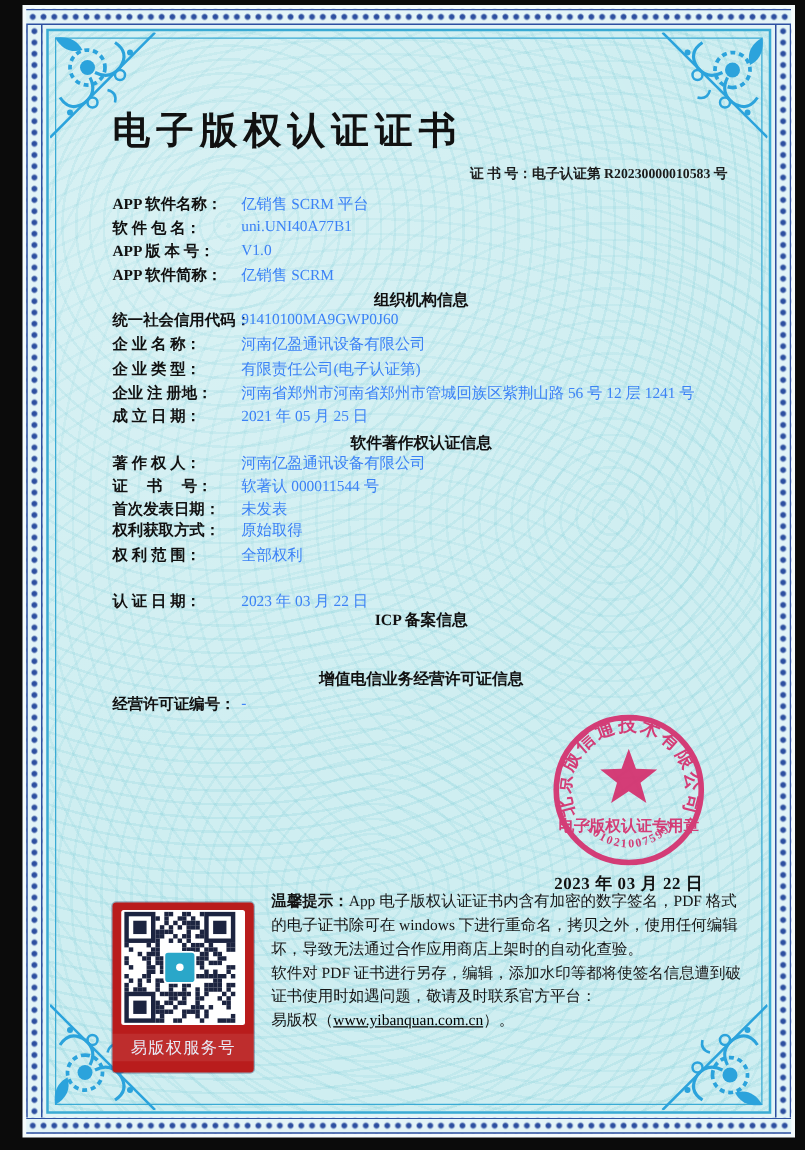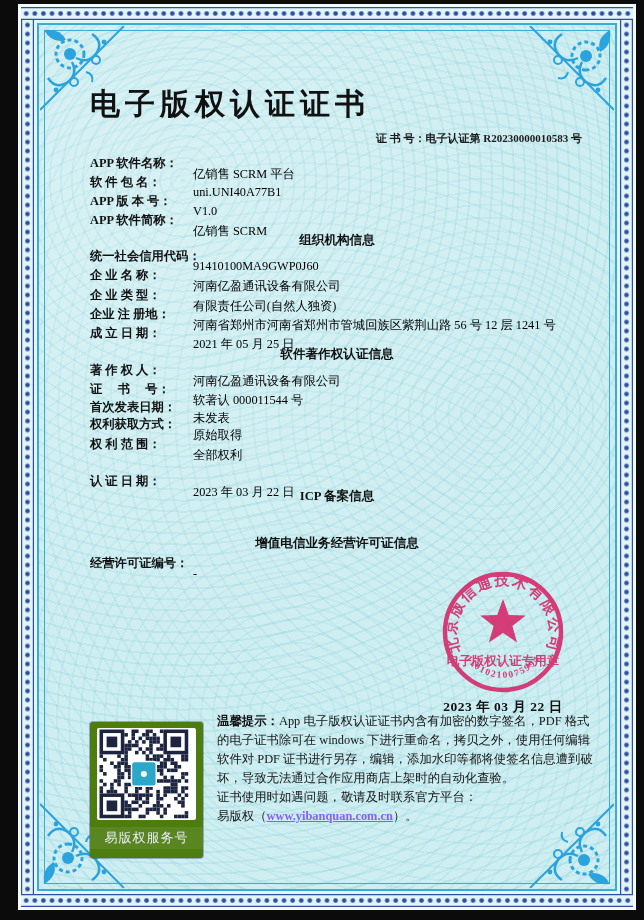--- a/index.html
+++ b/index.html
@@ -47,34 +47,34 @@
   .content{position:absolute;left:72px;top:0;width:494px;height:906px;}
   .abs{position:absolute;}
   .title{
     left:0;right:0;top:80px;
     font-size:30px;font-weight:bold;letter-spacing:5px;color:#111;
   }
   .certline{right:2px;top:127px;font-size:11px;font-weight:bold;white-space:nowrap;}
   .sec-h{left:0;right:0;text-align:center;font-size:12.6px;font-weight:bold;color:#111;}
   .row{left:0;width:100%;height:17px;font-size:12.3px;white-space:nowrap;}
   .row .lbl{position:absolute;left:0;font-weight:bold;color:#111;}
-  .row .val{position:absolute;left:103px;color:#000000;margin-top:11px;}
+  .row .val{position:absolute;left:103px;color:#3b82f6;}
   .row .lbl2{position:absolute;left:238px;font-weight:bold;color:#111;}
   .row .val2{position:absolute;left:313px;color:#1e1e1e;}
   .blue{color:#4a6cd4;}
   .seal-wrap{left:338px;top:553px;width:150px;height:150px;opacity:.93;}
   .seal-date{left:330px;top:694px;width:166px;text-align:center;font-size:13.5px;font-weight:bold;color:#111;letter-spacing:.5px;}
-  .qr-panel{left:0;top:718px;width:113px;height:136px;background:#4d7c0f;border-radius:3px;
+  .qr-panel{left:0;top:718px;width:113px;height:136px;background:#b91c1c;border-radius:3px;
     box-shadow:0 0 0 1px rgba(40,50,90,.35);}
   .qr-box{position:absolute;left:7px;top:6px;width:99px;height:92px;background:#fff;border-radius:2px;}
   .qr-caption{position:absolute;left:0;right:0;bottom:9px;height:22px;line-height:22px;text-align:center;
     color:#e8ecf8;font-size:13px;letter-spacing:1px;background:rgba(255,255,255,.08);}
   .notice{left:127px;top:708px;width:372px;font-size:12.4px;line-height:19px;color:#161616;}
   .notice .bold{font-weight:bold;}
-  .notice .link{color:#8b5cf6;text-decoration:underline;font-weight:bold;}
+  .notice .link{color:#000000;text-decoration:underline;}
   .noticeline{white-space:nowrap;}
 </style>
 </head>
 <body>
 
 <svg width="0" height="0" style="position:absolute" aria-hidden="true">
   <defs>
     <g id="cornerFlourish" fill="none" stroke="currentColor">
       <line x1="84" y1="0" x2="0" y2="84" stroke-width="2"></line>
       <circle cx="30" cy="28" r="14" stroke-width="3" stroke-dasharray="4 3"></circle>
@@ -144,21 +144,21 @@
     <div class="abs row" style="top:244px">
       <span class="lbl">统一社会信用代码：</span>
       <span class="val blue">91410100MA9GWP0J60</span>
     </div>
     <div class="abs row" style="top:263px">
       <span class="lbl">企 业  名 称：</span>
       <span class="val">河南亿盈通讯设备有限公司</span>
     </div>
     <div class="abs row" style="top:283px">
       <span class="lbl">企 业  类 型：</span>
-      <span class="val">有限责任公司(自然人独资)</span>
+      <span class="val">有限责任公司(电子认证第)</span>
     </div>
     <div class="abs row" style="top:302px">
       <span class="lbl">企业 注 册地：</span>
       <span class="val">河南省郑州市河南省郑州市管城回族区紫荆山路 56 号 12 层 1241 号</span>
     </div>
     <div class="abs row" style="top:321px">
       <span class="lbl">成 立  日 期：</span>
       <span class="val">2021 年 05 月 25 日</span>
     </div>
 
@@ -432,20 +432,20 @@
             <rect x="34.45" y="33.45" width="24.849999999999998" height="24.849999999999998" rx="3" fill="#2aa7c9" stroke="#fff" stroke-width="1.5"></rect>
             <circle cx="46.875" cy="45.875" r="3" fill="#fff"></circle>
           </svg>
       </div>
       <div class="qr-caption">易版权服务号</div>
     </div>
 
     <div class="abs notice">
       <div class="noticeline"><span class="bold">温馨提示：</span><span>App 电子版权认证证书内含有加密的数字签名，PDF 格式</span></div>
       <div class="noticeline">的电子证书除可在 windows 下进行重命名，拷贝之外，使用任何编辑</div>
+      <div class="noticeline">坏，导致无法通过合作应用商店上架时的自动化查验。</div>
       <div class="noticeline">软件对 PDF 证书进行另存，编辑，添加水印等都将使签名信息遭到破</div>
-      <div class="noticeline">坏，导致无法通过合作应用商店上架时的自动化查验。</div>
       <div class="noticeline">证书使用时如遇问题，敬请及时联系官方平台：</div>
       <div class="noticeline"><span>易版权（</span><span class="link">www.yibanquan.com.cn</span><span>）。</span></div>
     </div>
 
   </div>
 </div>
 
 </body></html>

